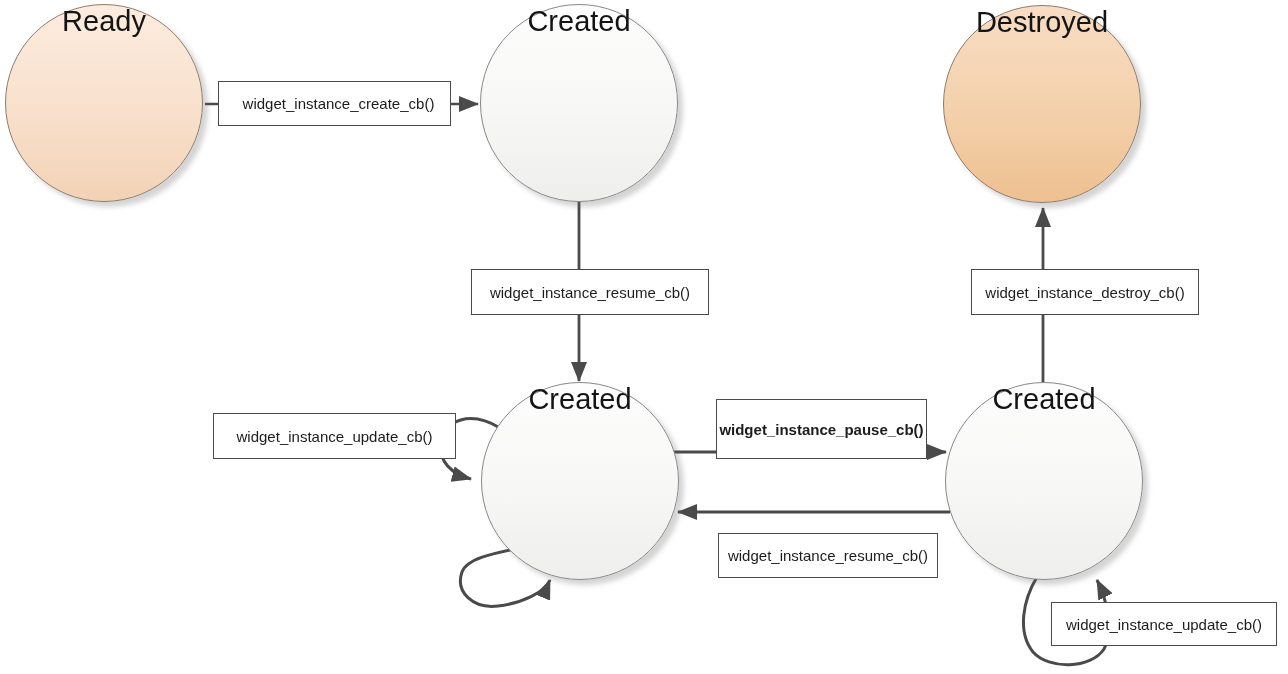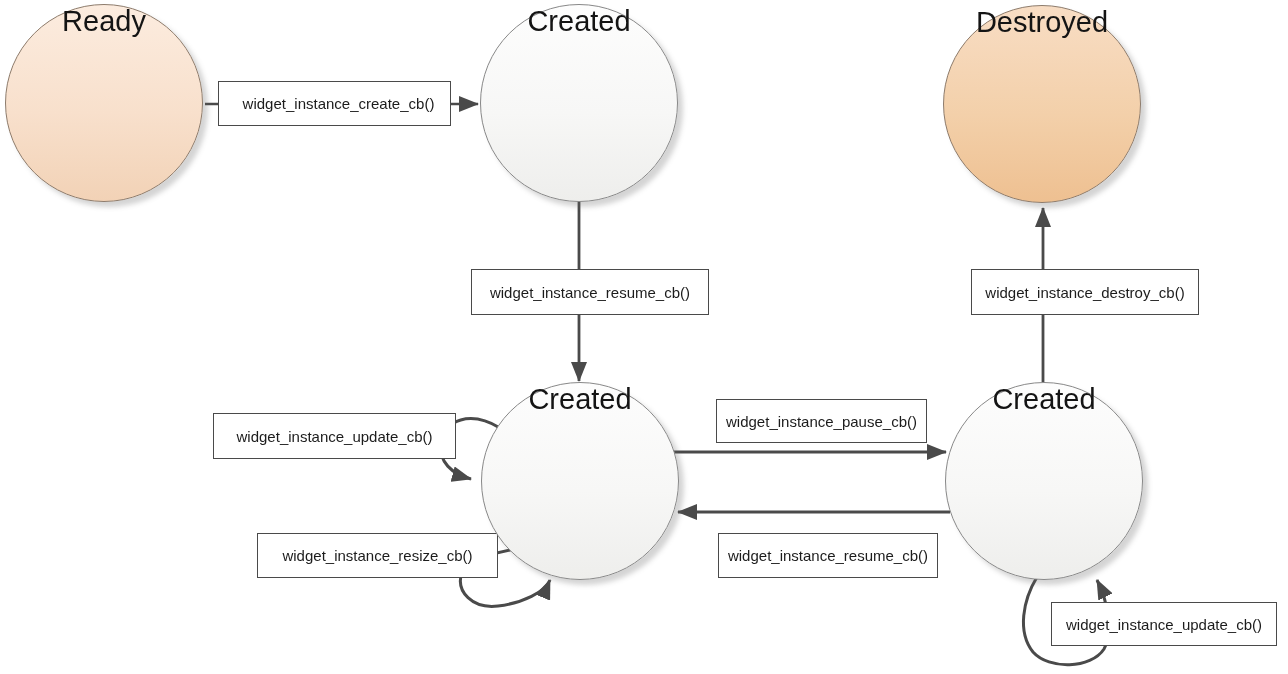--- a/index.html
+++ b/index.html
@@ -81,23 +81,22 @@
     <path d="M524 547 C495 553 467 558 462 572 C455 592 473 609 498 606 C523 603 545 592 550 580" stroke="#4a4a4a" stroke-width="3" fill="none" marker-end="url(#ah)"></path>
     <path d="M1037 577 C1023 600 1017 632 1033 652 C1049 670 1091 669 1104 649 C1112 636 1110 606 1097 580" stroke="#4a4a4a" stroke-width="3" fill="none" marker-end="url(#ah)"></path>
   </svg>
 
   <div class="tbox" style="left:218px; top:81px; width:233px; height:45px;padding-left:8px;">widget_instance_create_cb()</div>
 
   <div class="tbox" style="left:471px; top:269px; width:238px; height:46px;">widget_instance_resume_cb()</div>
 
   <div class="tbox" style="left:213px; top:413px; width:243px; height:46px;">widget_instance_update_cb()</div>
 
-  <div class="tbox" style="left:257px; top:533px; width:241px; height:45px;">widget_instance_resize_cb()</div>
 
-  <div class="tbox" style="left:716px; top:399px; width:211px; height:44px;">widget_instance_pause_cb()</div>
+  <div class="tbox" style="left:716px; top:399px; width:211px; height:60px;font-weight:bold;">widget_instance_pause_cb()</div>
 
   <div class="tbox" style="left:718px; top:533px; width:220px; height:45px;">widget_instance_resume_cb()</div>
 
   <div class="tbox" style="left:927px; top:269px; width:228px; height:46px;margin-left:44px;">widget_instance_destroy_cb()</div>
 
   <div class="tbox" style="left:1051px; top:602px; width:226px; height:44px;">widget_instance_update_cb()</div>
 
   <div class="state peach-light" style="left:5px; top:4px;">
     <span>Ready</span>
   </div>

